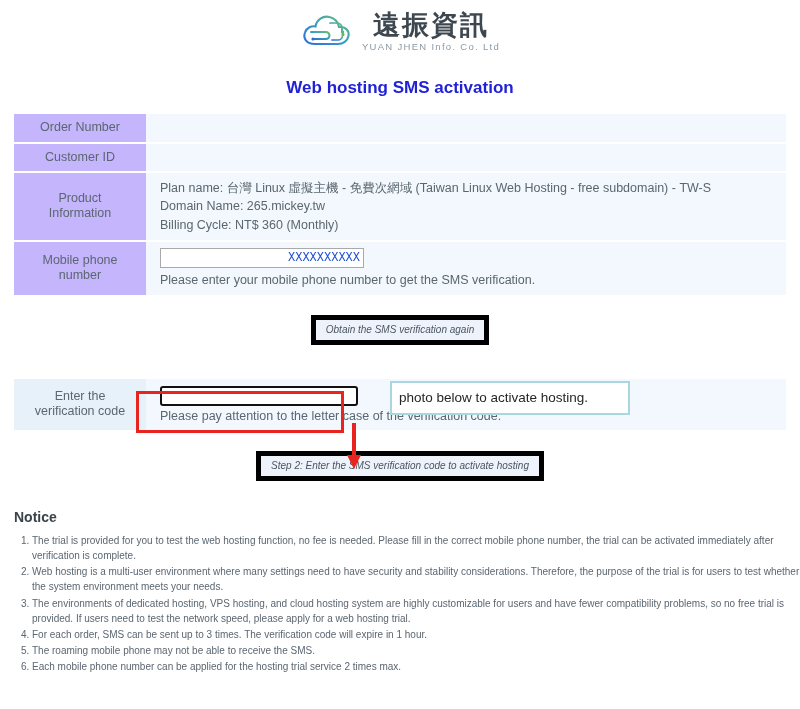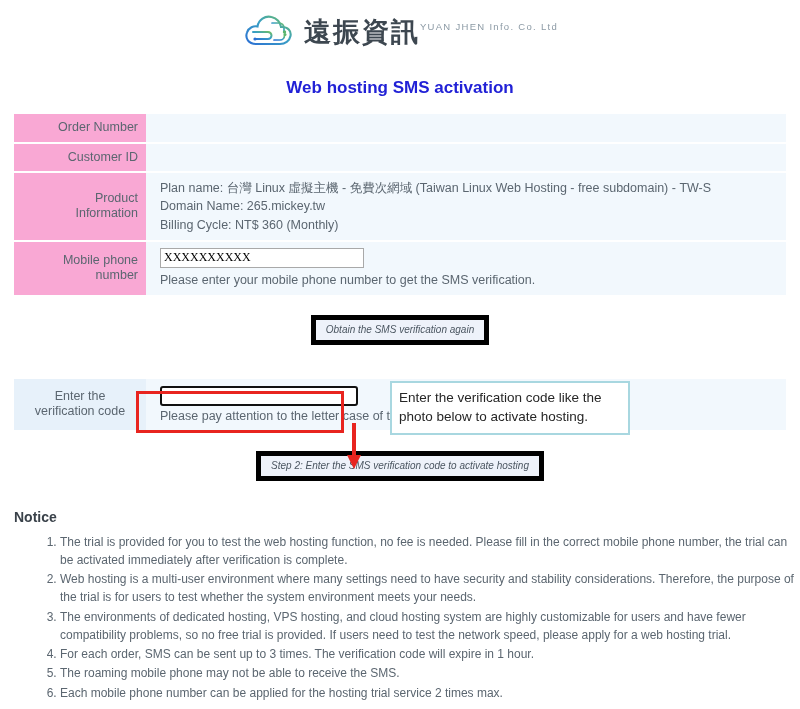--- a/index.html
+++ b/index.html
@@ -25,23 +25,24 @@
     justify-content: center;
   }
   .logo-wrap {
     display: flex;
     align-items: center;
     gap: 10px;
   }
   .logo-mark { width: 52px; height: 40px; display:block; }
   .logo-text-block {
     display: flex;
-    flex-direction: row;
+    flex-direction: column;
     justify-content: center;
     line-height: 1;
+    text-align: center;
   }
   .logo-cn {
     font-size: 27px;
     letter-spacing: 2px;
     color: #3d4750;
     font-weight: 700;
     font-family: "DejaVu Sans", sans-serif;
   }
   .logo-en {
     font-size: 9.5px;
@@ -68,48 +69,49 @@
     border-spacing: 0 2px;
     table-layout: fixed;
   }
   .info-table td {
     background: #eef6fc;
     padding: 6px 8px;
     vertical-align: middle;
   }
   .info-table td.label {
     width: 116px;
-    text-align: right;
-    color: #5b6670;
-    background: #f9a8d4;
+    text-align: center;
+    color: #5b6670;
+    background: #c4b5fd;
     font-size: 12.5px;
     line-height: 1.25;
   }
   .info-table td.value {
     background: #f2f8fd;
     padding-left: 14px;
     color: #5b6670;
     font-size: 12.5px;
     line-height: 1.45;
   }
 
   .prod-line { white-space: nowrap; }
 
   .phone-input {
     width: 196px;
     height: 16px;
     border: 1px solid #a9a9a9;
     background: #ffffff;
-    font-family: Liberation Serif, serif;
+    font-family: Liberation Mono, monospace;
     font-size: 12px;
-    color: #000000;
+    color: #1d4ed8;
     padding: 1px 3px;
     margin-bottom: 3px;
     display: block;
     box-sizing: content-box;
+    text-align: right;
   }
   .hint { color: #5b6670; font-size: 12.5px; }
 
   
   .btn-row { text-align: center; margin: 18px 0 0 0; }
   .btn {
     display: inline-block;
     background: #eef2fa;
     border: 5px solid #000000;
     color: #4a5560;
@@ -202,23 +204,23 @@
 
   
   .notice-head {
     margin: 28px 2px 0 14px;
     color: #3a424a;
     font-size: 14px;
     font-weight: bold;
   }
   ol.notice-list {
     margin: 8px 0 8px 0;
-    padding-left: 60px;
-    color: #5b6670;
-    font-size: 12px;
+    padding-left: 32px;
+    color: #5b6670;
+    font-size: 10px;
     line-height: 1.52;
   }
   ol.notice-list li { margin-bottom: 1px; }
 </style>
 </head>
 <body>
 
 <div class="logo-bar">
   <div class="logo-wrap">
     <span class="logo-mark-wrap">
@@ -300,21 +302,20 @@
           <input class="code-input" type="text" value="" style="">
           <div class="hint">Please pay attention to the letter case of the verification code.</div>
         </td>
       </tr>
     </tbody>
   </table>
 
   <div class="red-box"></div>
 
   <div class="callout">
-    <div>Enter the verification code like the</div>
     <div>photo below to activate hosting.</div>
   </div>
 
   <span class="red-arrow">
     <svg viewBox="0 0 16 48" xmlns="http://www.w3.org/2000/svg">
       <path d="M8 0 V34" stroke="#e8241f" stroke-width="4" fill="none"></path>
       <path d="M1 32 L8 46 L15 32 Z" fill="#e8241f"></path>
     </svg>
   </span>
 </div>

